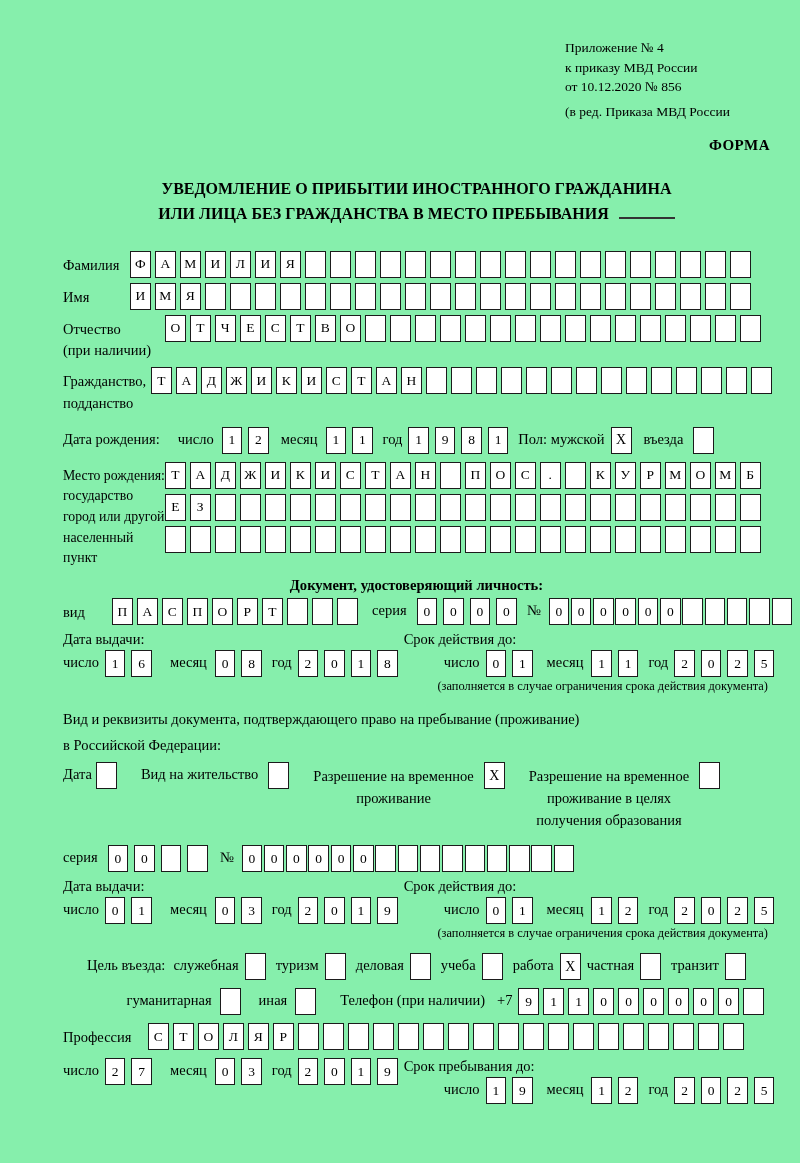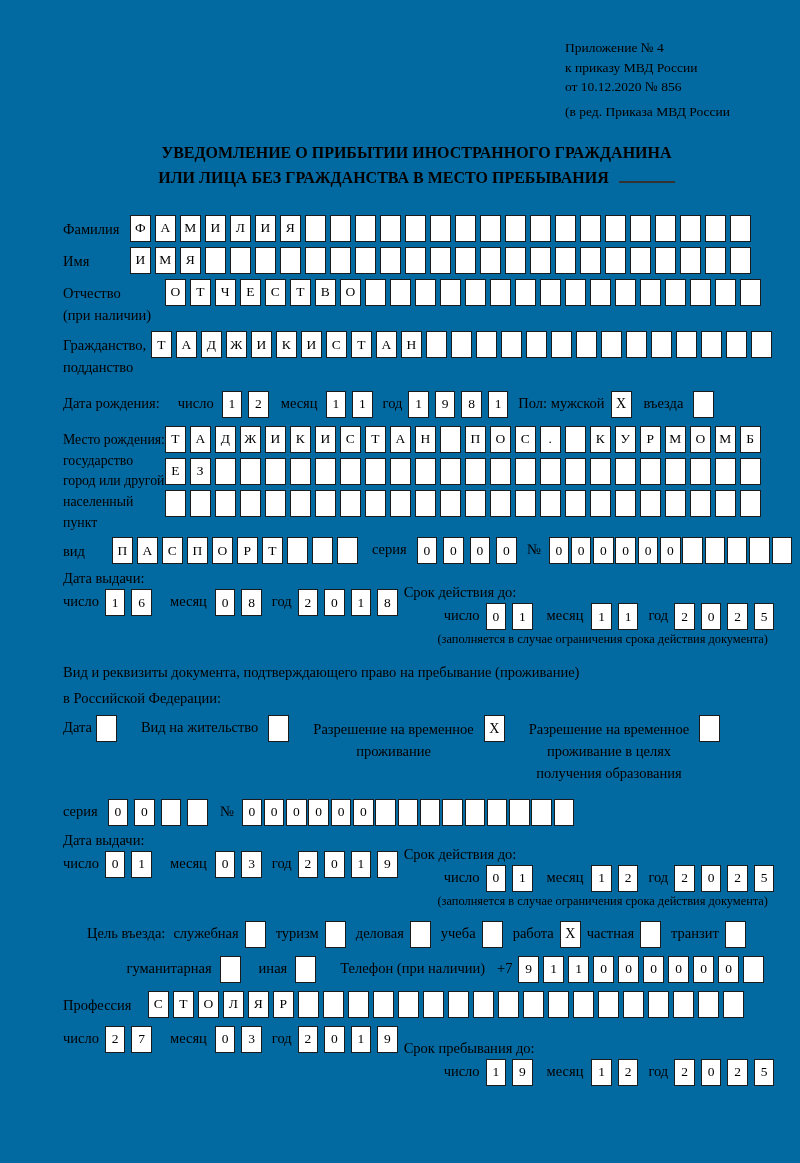--- a/index.html
+++ b/index.html
@@ -1,18 +1,18 @@
 <!DOCTYPE html>
 <html><head>
 <meta charset="utf-8">
 <style>
   * { box-sizing: border-box; margin: 0; padding: 0; }
   body { background: #fff; }
   .page {
-    width: 800px; height: 1163px; background: #0369a1; color: #000;
+    width: 800px; height: 1163px; background: #86efac; color: #000;
     font-family: "Liberation Serif", "DejaVu Serif", serif;
     font-size: 14.5px; padding: 38px 30px 0 63px; overflow: hidden; position: relative;
   }
   .hdr { margin-left: 502px; width: 205px; font-size: 13.5px; line-height: 1.45; }
   .hdr .gap { height: 5px; }
   .forma { font-weight: bold; text-align: right; font-size: 15px; margin-top: 14px; letter-spacing: .5px; }
   .title { text-align: center; font-weight: bold; font-size: 16px; margin-top: 20px; line-height: 1.55; }
   .blank-line { display: inline-block; width: 56px; border-bottom: 2px solid #333; height: 14px; margin-left: 10px; }
   .sec-heading { font-weight: bold; font-size: 14.6px; margin-top: 26px; letter-spacing: .2px; }
   .row { display: flex; align-items: flex-start; margin-top: 5px; }
@@ -29,21 +29,21 @@
     width: 21px; height: 27px; border: 1.6px solid #1b1b1b; display: inline-flex;
     align-items: center; justify-content: center; font-size: 14px; flex-shrink: 0; background: #fff;
   }
   .inline-lbl { padding-top: 4px; }
   .stack { display: flex; flex-direction: column; }
   .stack .row { margin-top: 0; }
   .stack .row + .row { margin-top: 5px; }
   .center-head { text-align: center; font-weight: bold; margin-top: 8px; font-size: 14.6px; }
   .two-col { display: flex; margin-top: 6px; }
   .col-left { width: 357px; }
-  .col-right { flex: 1; margin-top: 14px; }
+  .col-right { flex: 1; }
   .col-head { text-align: left; margin-bottom: 2px; }
   .date-line { display: flex; align-items: flex-start; }
   .note-right { text-align: right; font-size: 12.4px; margin-top: 2px; padding-right: 2px; }
   .intro { margin-top: 12px; line-height: 1.8; }
   .opt-line { display: flex; align-items: flex-start; margin-top: 4px; }
   .opt-block { text-align: center; line-height: 1.5; padding-top: 4px; }
   .purpose-line { display: flex; align-items: flex-start; margin-top: 12px; flex-wrap: nowrap; justify-content: center; }
   .purpose-line .inline-lbl { white-space: nowrap; }
   .mr4 { margin-right: 4px; } .mr6 { margin-right: 6px; } .mr8 { margin-right: 8px; }
   .mr10 { margin-right: 10px; } .mr12 { margin-right: 12px; } .mr18 { margin-right: 18px; }
@@ -53,20 +53,21 @@
 <body>
 
 <div class="page">
 
   <div class="hdr">
     <div>Приложение № 4</div>
     <div>к приказу МВД России</div>
     <div>от 10.12.2020 № 856</div>
     <div class="gap"></div>
     <div>(в ред. Приказа МВД России</div>
+    <div class="forma">ФОРМА</div>
   </div>
 
   <div class="title">
     <div>УВЕДОМЛЕНИЕ О ПРИБЫТИИ ИНОСТРАННОГО ГРАЖДАНИНА</div>
     <div><span>ИЛИ ЛИЦА БЕЗ ГРАЖДАНСТВА В МЕСТО ПРЕБЫВАНИЯ</span><span class="blank-line"></span></div>
   </div>
 
 
   <div class="row" style="margin-top:24px">
     <div class="lbl" style="width:67px">Фамилия</div>
@@ -310,20 +311,21 @@
             <span class="cell"></span>
             <span class="cell"></span>
             <span class="cell"></span>
             <span class="cell"></span>
             <span class="cell"></span>
           </div>
         </div>
     </div>
   </div>
 
+  <div class="center-head">Документ, удостоверяющий личность:</div>
 
   <div class="row" style="margin-top:4px">
     <div class="lbl" style="width:49px">вид</div>
     <div class="cells mr10">
         <span class="cell">П</span>
         <span class="cell">А</span>
         <span class="cell">С</span>
         <span class="cell">П</span>
         <span class="cell">О</span>
         <span class="cell">Р</span>

